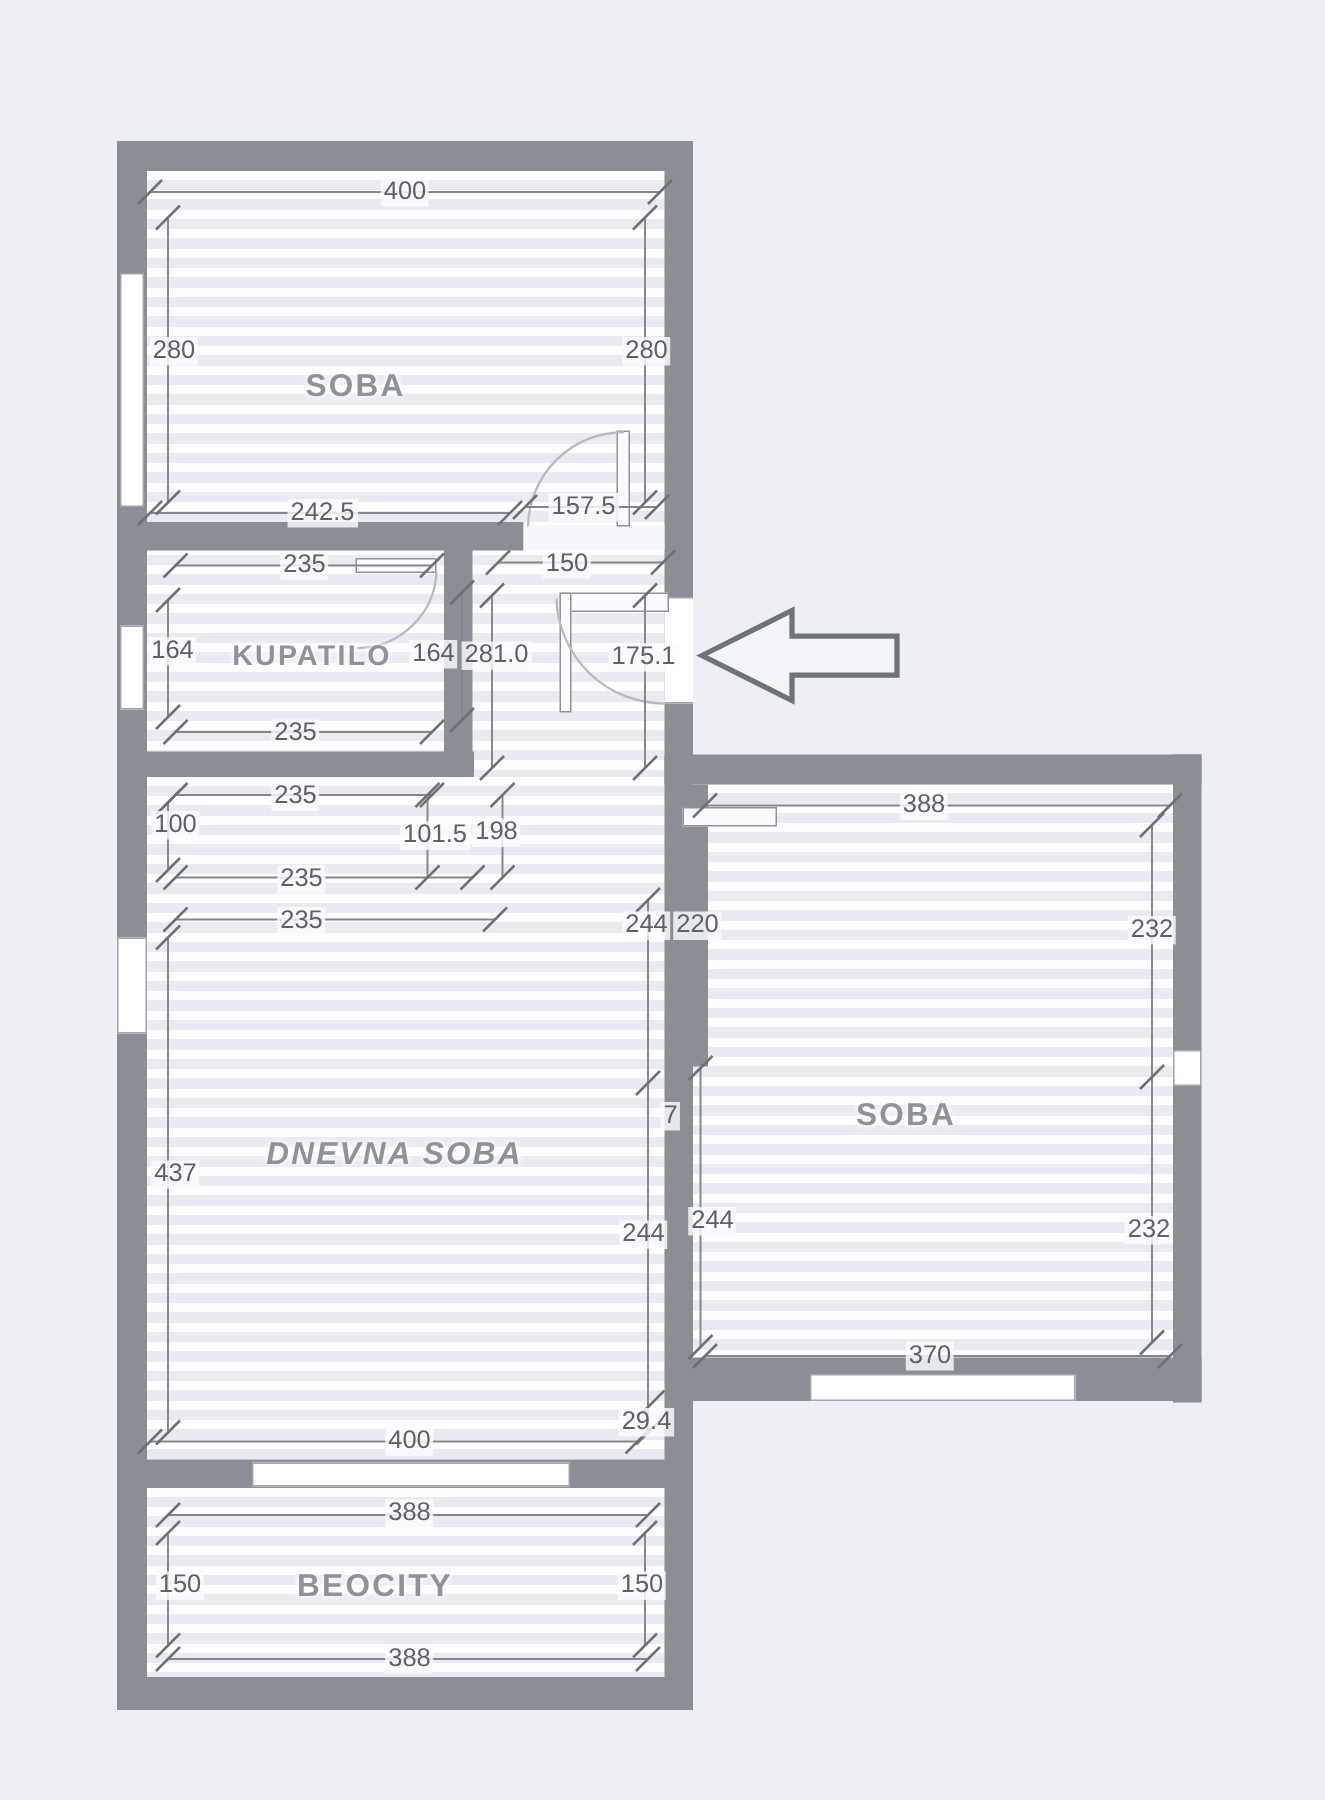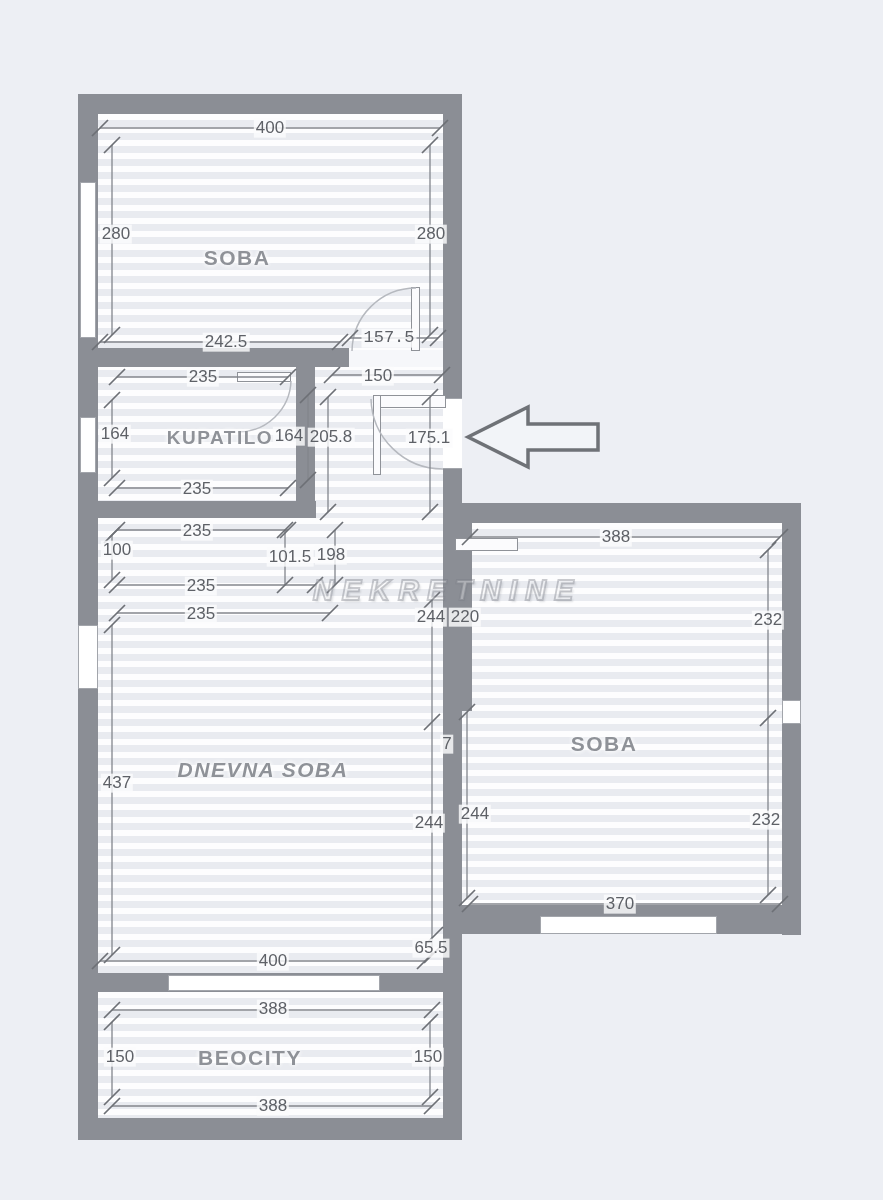--- a/index.html
+++ b/index.html
@@ -174,55 +174,54 @@
       <use href="#tk" x="112" y="1106"></use>
         <use href="#tk" x="432" y="1106"></use>
     </g>
 
     <polygon points="468,437 528,407 528,424 598,424 598,450 528,450 528,467" fill="#f2f4f8" stroke="#6f7277" stroke-width="3.5"></polygon>
   </svg>
 
   <span class="dim" style="left:270px;top:128px;">400</span>
   <span class="dim" style="left:116px;top:234px;">280</span>
   <span class="dim" style="left:431px;top:234px;">280</span>
-  <span class="dim" style="left:226px;top:342px;text-align:right;">242.5</span>
-  <span class="dim" style="left:389px;top:338px;font-family:Liberation Mono, monospace;">157.5</span>
+  <span class="dim" style="left:215px;top:342px;text-align:right;">242.5</span>
+  <span class="dim" style="left:389px;top:338px;">157.5</span>
   <span class="dim" style="left:203px;top:377px;">235</span>
   <span class="dim" style="left:378px;top:376px;">150</span>
   <span class="dim" style="left:115px;top:434px;">164</span>
   <span class="dim" style="left:289px;top:436px;">164</span>
-  <span class="dim" style="left:331px;top:437px;">205.8</span>
+  <span class="dim" style="left:331px;top:437px;">281.0</span>
   <span class="dim" style="left:429px;top:438px;">175.1</span>
   <span class="dim" style="left:197px;top:489px;">235</span>
   <span class="dim" style="left:197px;top:531px;">235</span>
   <span class="dim" style="left:117px;top:550px;">100</span>
   <span class="dim" style="left:290px;top:557px;">101.5</span>
   <span class="dim" style="left:331px;top:555px;">198</span>
   <span class="dim" style="left:201px;top:586px;">235</span>
   <span class="dim" style="left:201px;top:614px;">235</span>
   <span class="dim" style="left:431px;top:617px;">244</span>
   <span class="dim" style="left:465px;top:617px;">220</span>
   <span class="dim" style="left:447px;top:744px;">7</span>
   <span class="dim" style="left:429px;top:823px;">244</span>
   <span class="dim" style="left:475px;top:814px;">244</span>
   <span class="dim" style="left:117px;top:783px;">437</span>
   <span class="dim" style="left:273px;top:961px;">400</span>
-  <span class="dim" style="left:431px;top:948px;">65.5</span>
+  <span class="dim" style="left:431px;top:948px;">29.4</span>
   <span class="dim" style="left:616px;top:537px;">388</span>
   <span class="dim" style="left:768px;top:620px;">232</span>
   <span class="dim" style="left:766px;top:820px;">232</span>
   <span class="dim" style="left:620px;top:904px;">370</span>
   <span class="dim" style="left:273px;top:1009px;">388</span>
   <span class="dim" style="left:120px;top:1057px;">150</span>
   <span class="dim" style="left:428px;top:1057px;">150</span>
   <span class="dim" style="left:273px;top:1106px;">388</span>
 
   <span class="room" style="left:237px;top:258px;">SOBA</span>
-  <span class="room kup" style="left:208px;top:438px;margin-left:12px;">KUPATILO</span>
+  <span class="room kup" style="left:208px;top:438px;">KUPATILO</span>
   <span class="room" style="left:263px;top:770px;font-style:italic;">DNEVNA SOBA</span>
   <span class="room" style="left:604px;top:744px;">SOBA</span>
   <span class="room" style="left:250px;top:1058px;">BEOCITY</span>
 
   <div id="wm">
-    <div class="l2">NEKRETNINE</div>
   </div>
 
 </div>
 
 </body></html>

